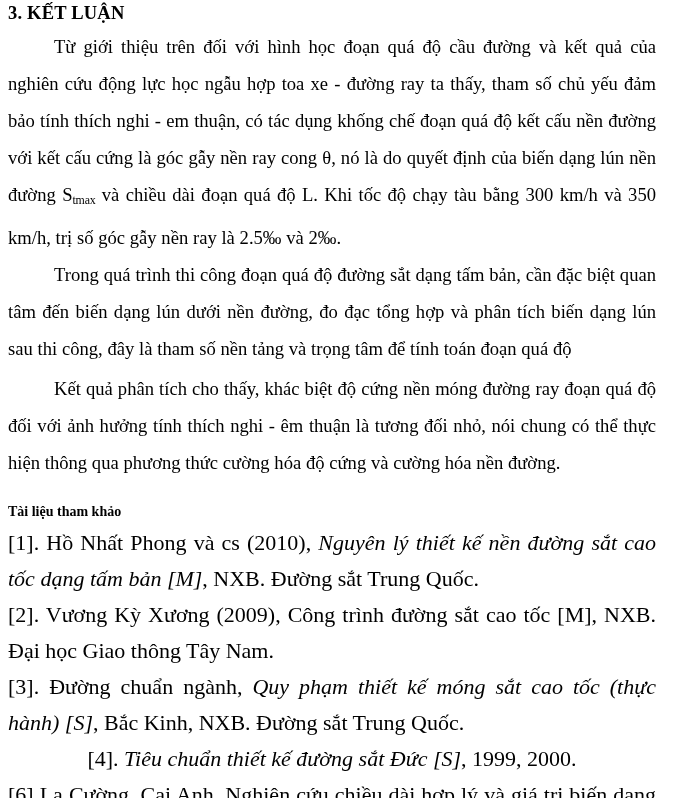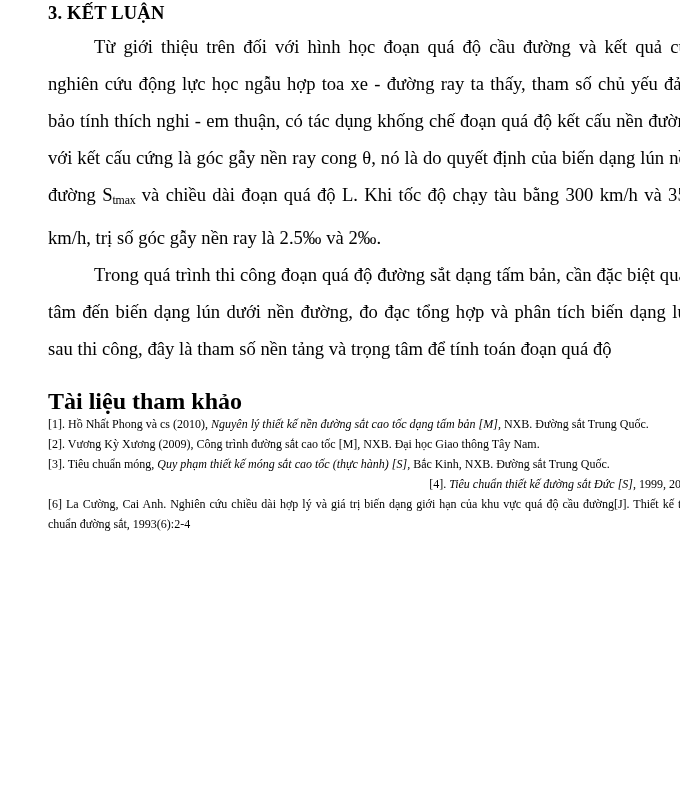--- a/index.html
+++ b/index.html
@@ -14,21 +14,20 @@
     font-family: "Liberation Serif", "DejaVu Serif", serif;
     color: #000000;
     -webkit-font-smoothing: antialiased;
   }
   .page {
     position: relative;
     width: 552px;
     height: 798px;
     padding: 0;
     box-sizing: border-box;
-    margin-left: 40px;
   }
   .content {
     position: absolute;
     left: 8px;
     top: 0px;
     width: 648px;
   }
 
   
   .section-heading {
@@ -54,62 +53,63 @@
 
   sub {
     font-size: 0.64em;
     vertical-align: -0.22em;
     letter-spacing: -0.2px;
   }
 
   
   .refs-heading {
     font-weight: bold;
-    font-size: 24px;
+    font-size: 14px;
     line-height: 26px;
     margin: 0;
     padding-top: 18px;
   }
 
   
   .ref-item {
-    font-size: 12px;
-    line-height: 20px;
+    font-size: 22px;
+    line-height: 36px;
     text-align: justify;
     text-justify: inter-word;
     margin: 0;
     text-indent: 0;
   }
   .ref-item.last-loose {
-    text-align: right;
+    text-align: center;
   }
   .ref-item i { font-style: italic; }
 </style>
 </head>
 <body>
 
 <div class="page">
   <div class="content">
 
     <h2 class="section-heading">3. KẾT LUẬN</h2>
 
     <p class="body-par"><span>Từ giới thiệu trên đối với hình học đoạn quá độ cầu đường và kết quả của nghiên cứu động lực học ngẫu hợp toa xe - đường ray ta thấy, tham số chủ yếu đảm bảo tính thích nghi - em thuận, có tác dụng khống chế đoạn quá độ kết cấu nền đường với kết cấu cứng là góc gẫy nền ray cong θ, nó là do quyết định của biến dạng lún nền đường S</span><sub>tmax</sub><span> và chiều dài đoạn quá độ L. Khi tốc độ chạy tàu bằng 300 km/h và 350 km/h, trị số góc gẫy nền ray là 2.5‰ và 2‰.</span></p>
 
     <p class="body-par">Trong  quá trình thi công đoạn quá độ đường sắt dạng tấm bản, cần đặc biệt quan tâm đến biến dạng lún dưới nền đường, đo đạc tổng hợp và phân tích biến dạng lún sau thi công, đây là tham số nền tảng và trọng tâm để tính toán đoạn quá độ</p>
 
     <div class="par-gap"></div>
 
+    <p class="body-par">Kết quả phân tích cho thấy, khác biệt độ cứng nền móng đường ray đoạn quá độ đối với ảnh hưởng tính thích nghi - êm thuận là tương đối nhỏ, nói chung có thể thực hiện thông qua phương thức cường hóa độ cứng và cường hóa nền đường.</p>
 
     <h3 class="refs-heading">Tài liệu tham khảo</h3>
 
     <p class="ref-item"><span>[1]. </span><span>Hồ Nhất Phong và cs (2010), </span><i>Nguyên lý thiết kế nền đường sắt cao tốc dạng tấm bản [M]</i><span>, NXB. Đường sắt Trung Quốc.</span></p>
 
     <p class="ref-item"><span>[2]. </span><span>Vương Kỳ Xương (2009), Công trình đường sắt cao tốc [M], NXB. Đại học Giao thông Tây Nam.</span><i></i><span></span></p>
 
-    <p class="ref-item"><span>[3]. </span><span>Tiêu chuẩn móng, </span><i>Quy phạm thiết kế móng sắt cao tốc (thực hành) [S]</i><span>, Bắc Kinh, NXB. Đường sắt Trung Quốc.</span></p>
+    <p class="ref-item"><span>[3]. </span><span>Đường chuẩn ngành, </span><i>Quy phạm thiết kế móng sắt cao tốc (thực hành) [S]</i><span>, Bắc Kinh, NXB. Đường sắt Trung Quốc.</span></p>
 
     <p class="ref-item last-loose"><span>[4]. </span><span></span><i>Tiêu chuẩn thiết kế đường sắt Đức [S]</i><span>, 1999, 2000.</span></p>
 
 
     <p class="ref-item"><span>[6] </span><span>La Cường, Cai Anh. Nghiên cứu chiều dài hợp lý và giá trị biến dạng giới hạn của khu vực quá độ cầu đường[J]. Thiết kế tiêu chuẩn đường sắt, 1993(6):2-4</span></p>
 
 
   </div>
 </div>
 

